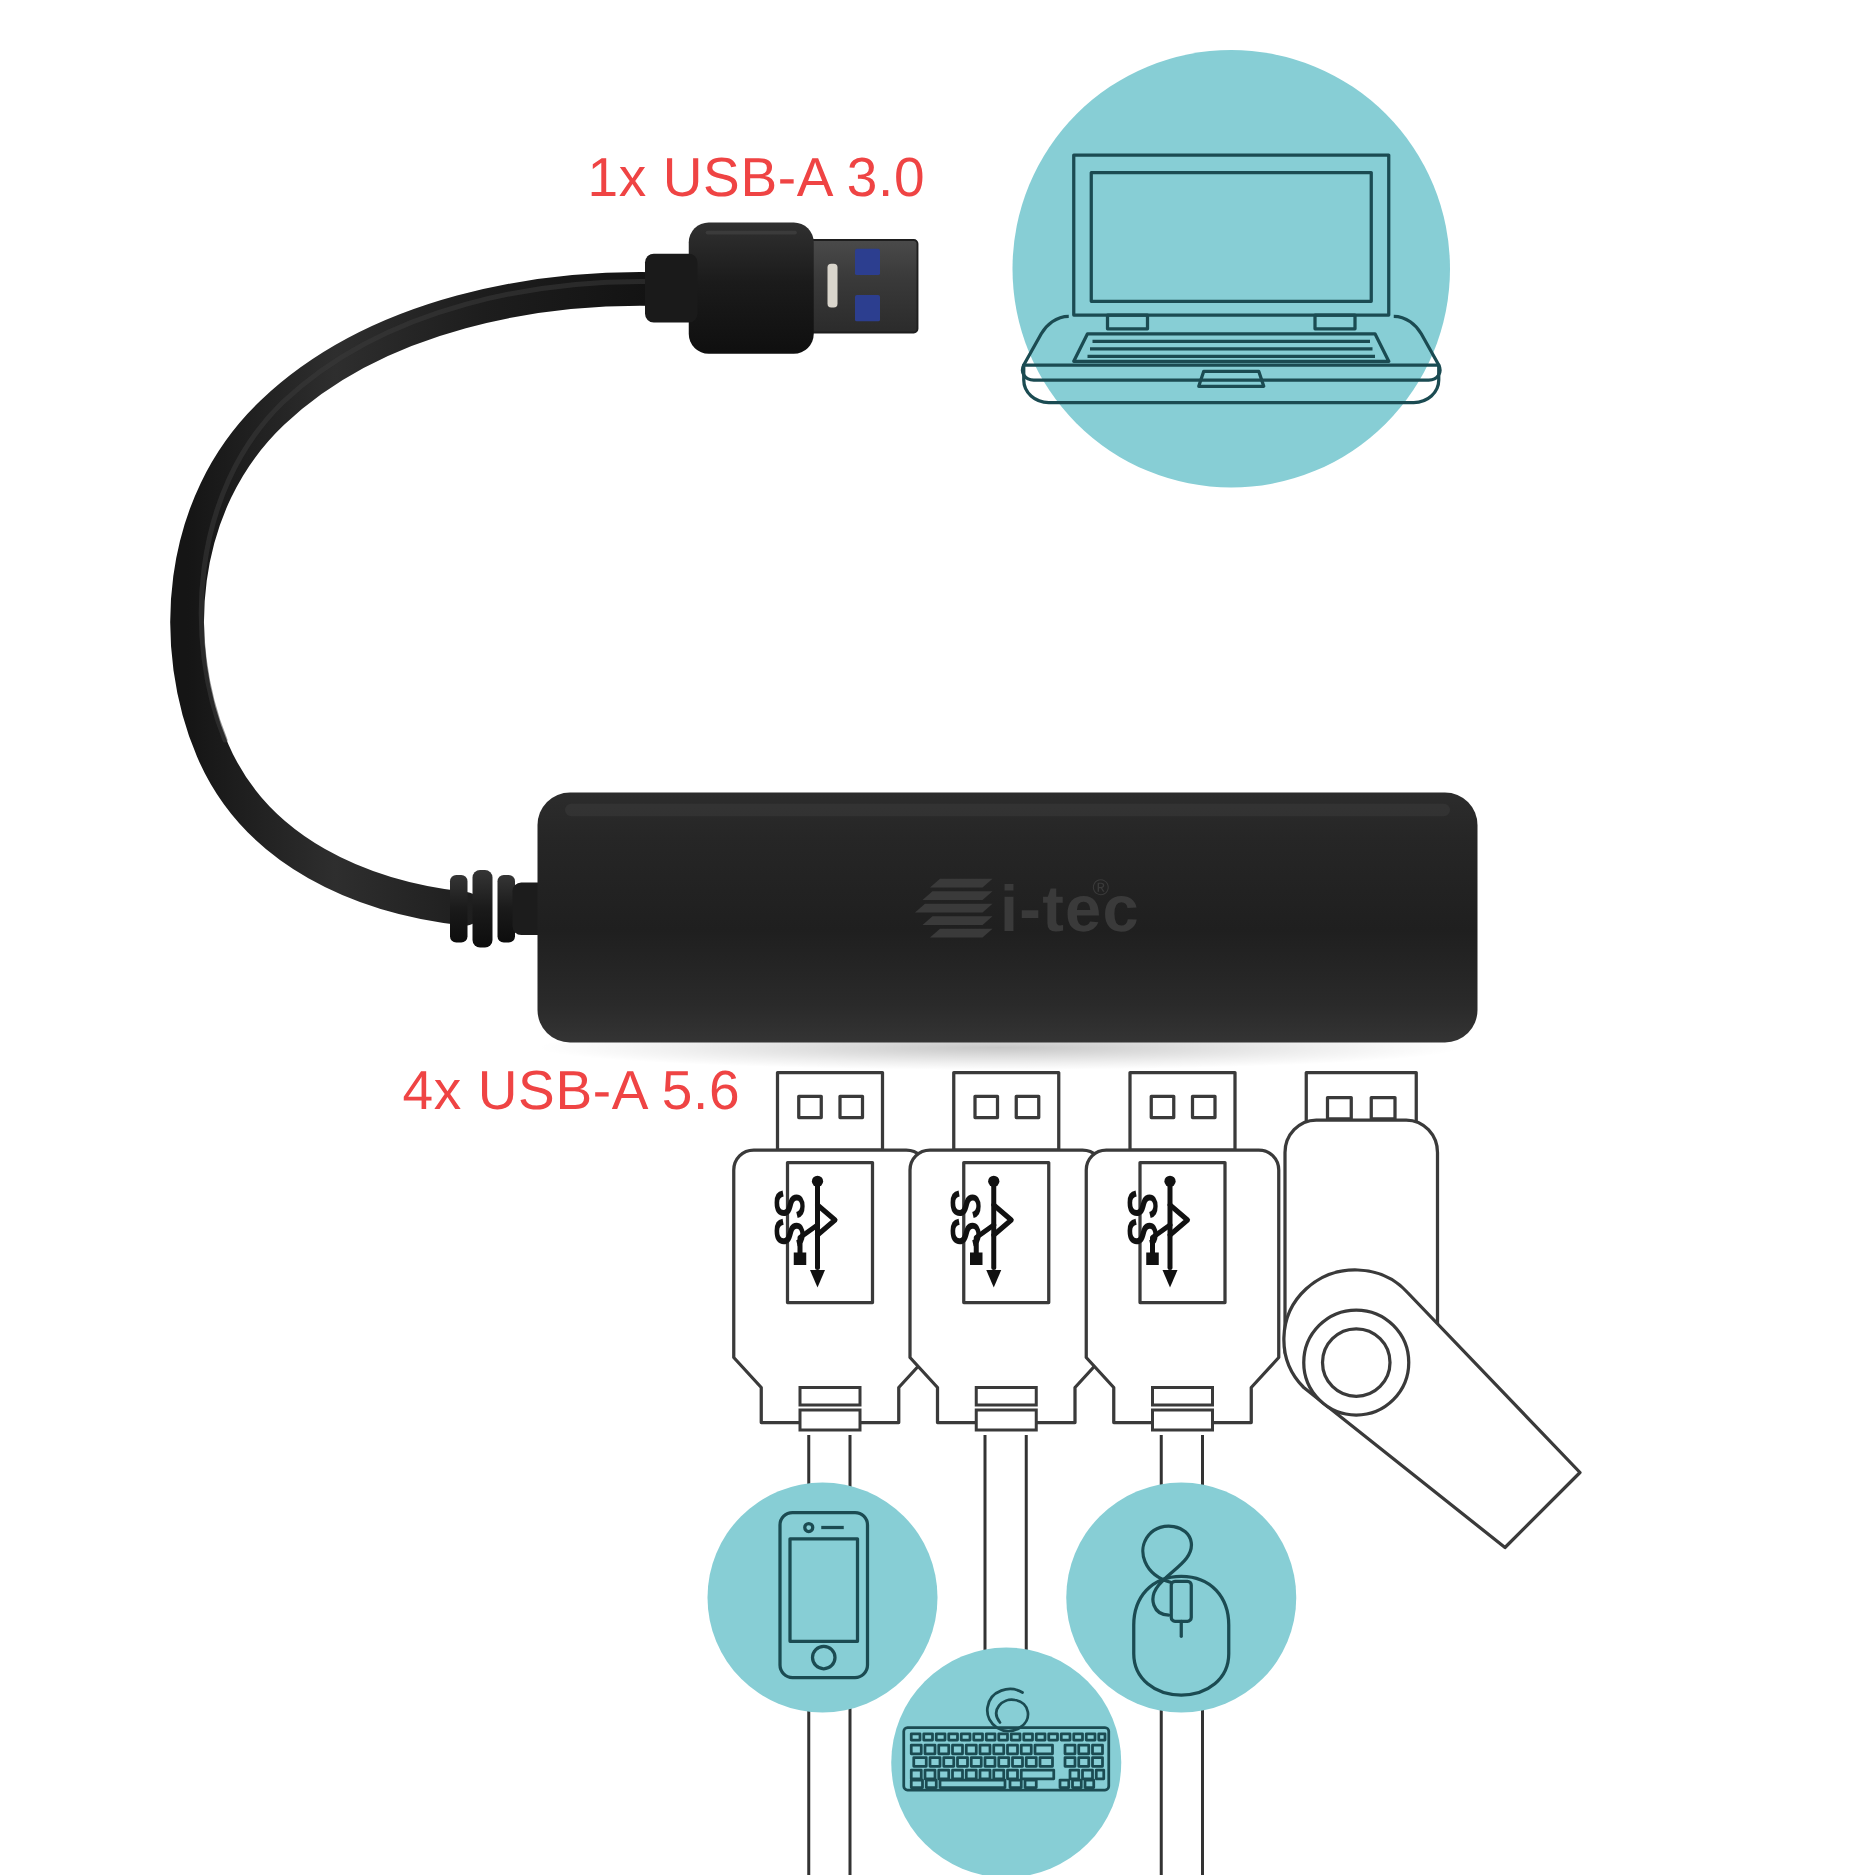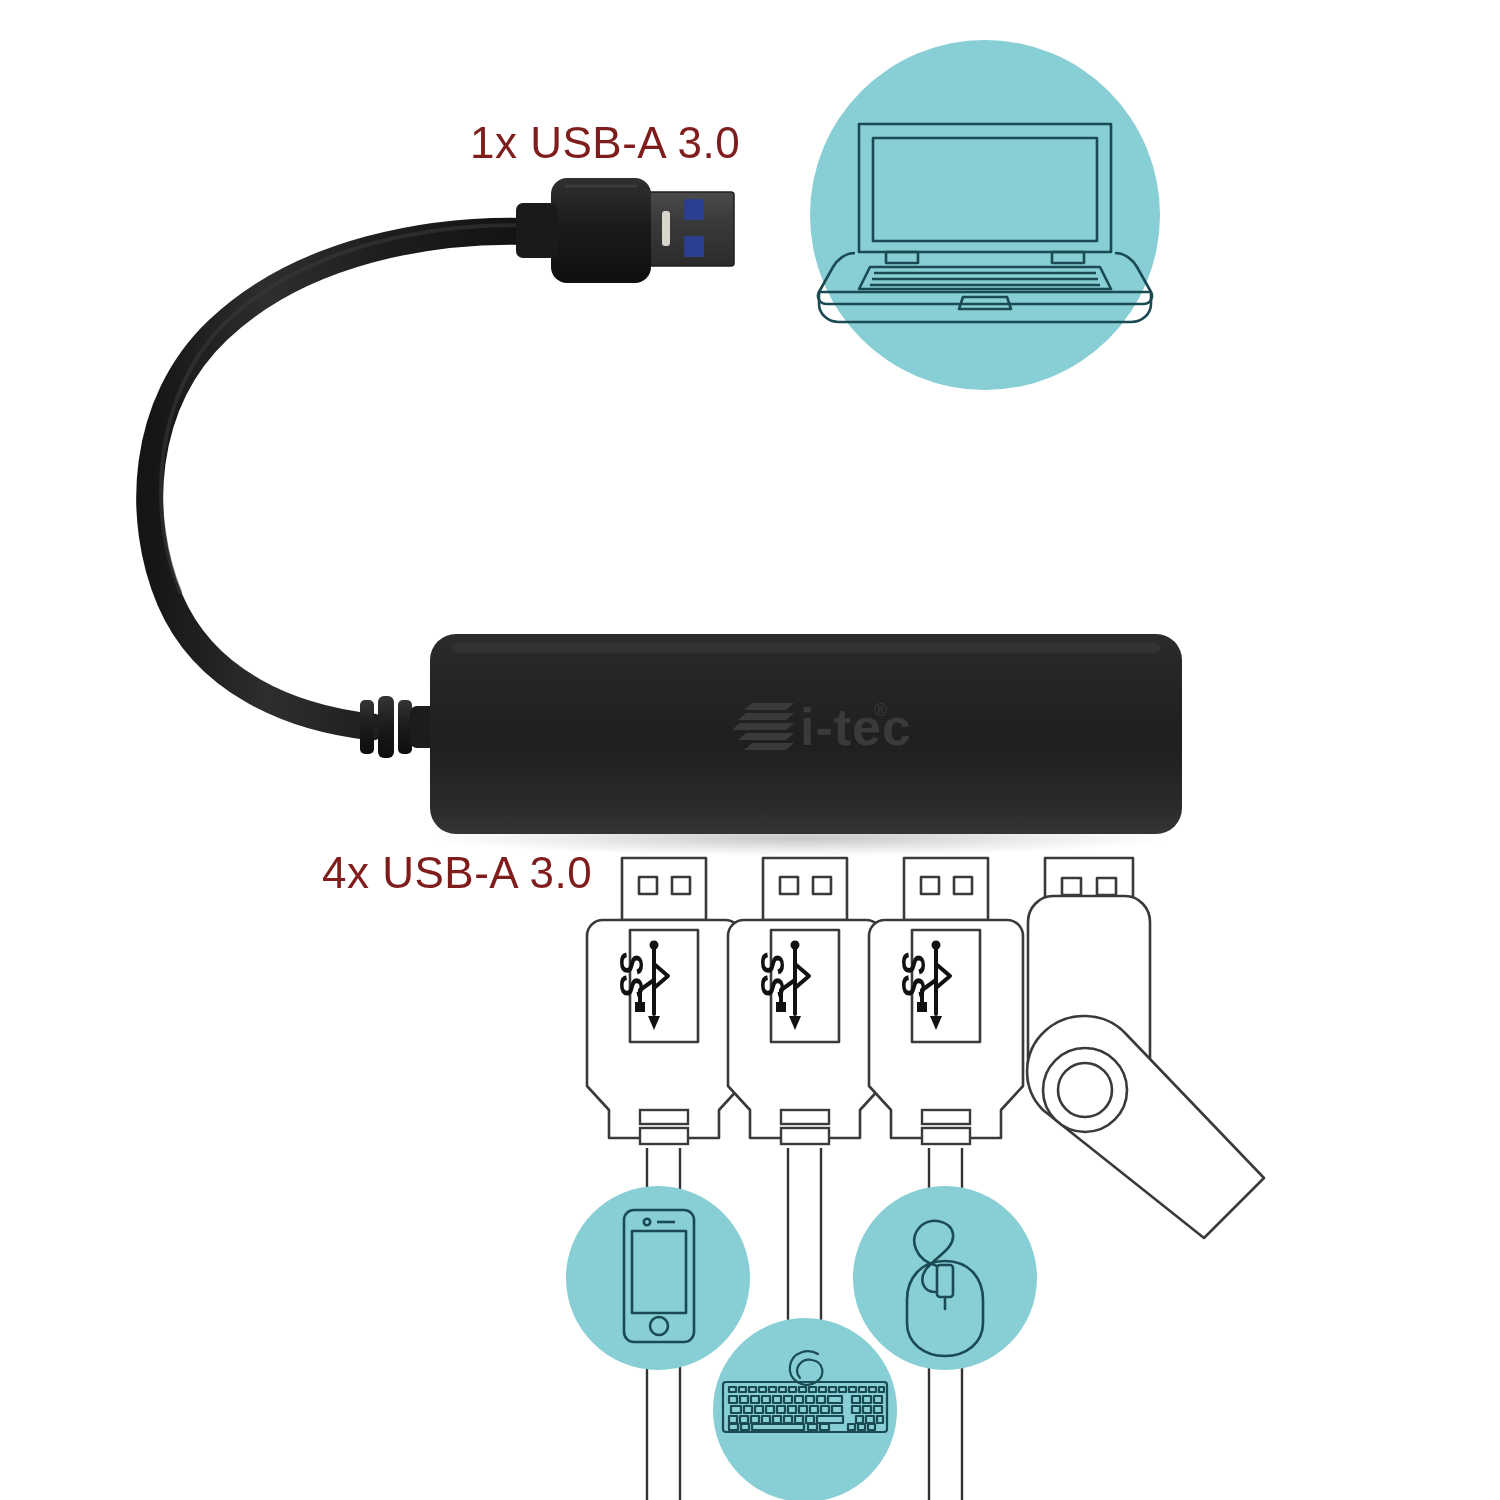--- a/index.html
+++ b/index.html
@@ -24,21 +24,21 @@
     position: absolute;
     left: 0;
     top: 0;
     width: 1500px;
     height: 1500px;
   }
   .label {
     position: absolute;
     font-family: "Liberation Sans", sans-serif;
     font-weight: 300;
-    color: #7f1d1d;
+    color: #ef4444;
     letter-spacing: 0.5px;
     white-space: nowrap;
     -webkit-font-smoothing: antialiased;
   }
   #label-top {
     left: 470px;
     top: 118px;
     font-size: 44px;
   }
   #label-bottom {
@@ -377,15 +377,15 @@
             <rect x="858" y="1424" width="7" height="6"></rect>
           <rect x="868" y="1424" width="7" height="6"></rect>
         </g>
       </g>
     </g>
 
   </svg>
 
   <div class="label" id="label-top">1x USB-A 3.0</div>
 
-  <div class="label" id="label-bottom">4x USB-A 3.0</div>
+  <div class="label" id="label-bottom">4x USB-A 5.6</div>
 
 </div>
 
 </body></html>

